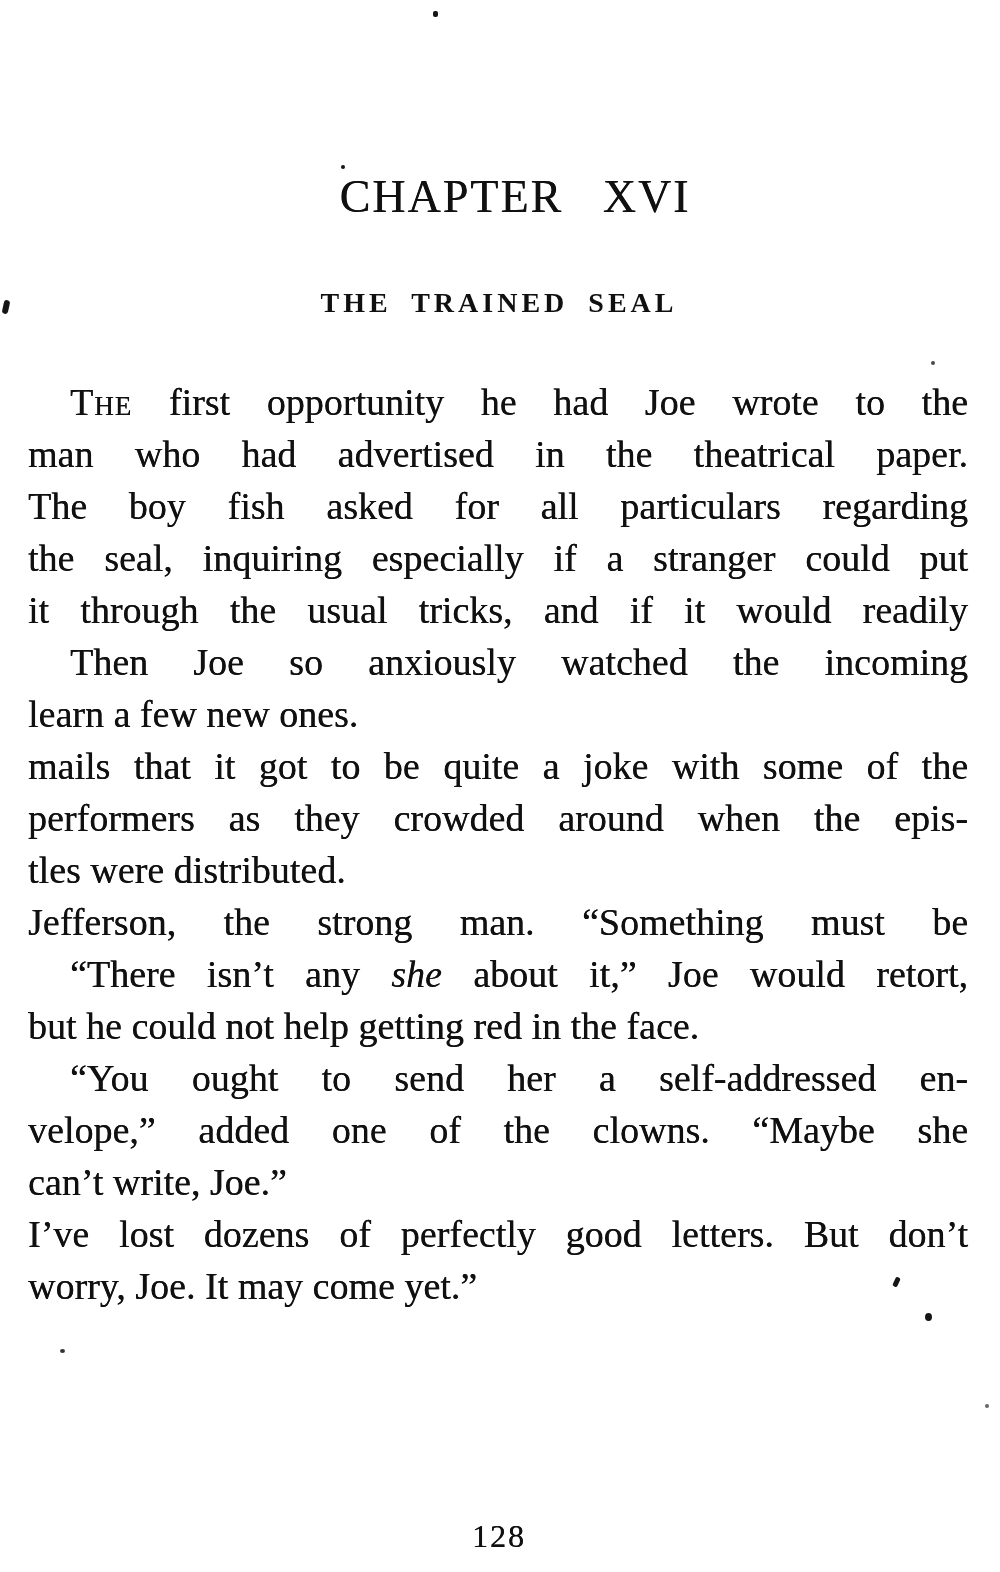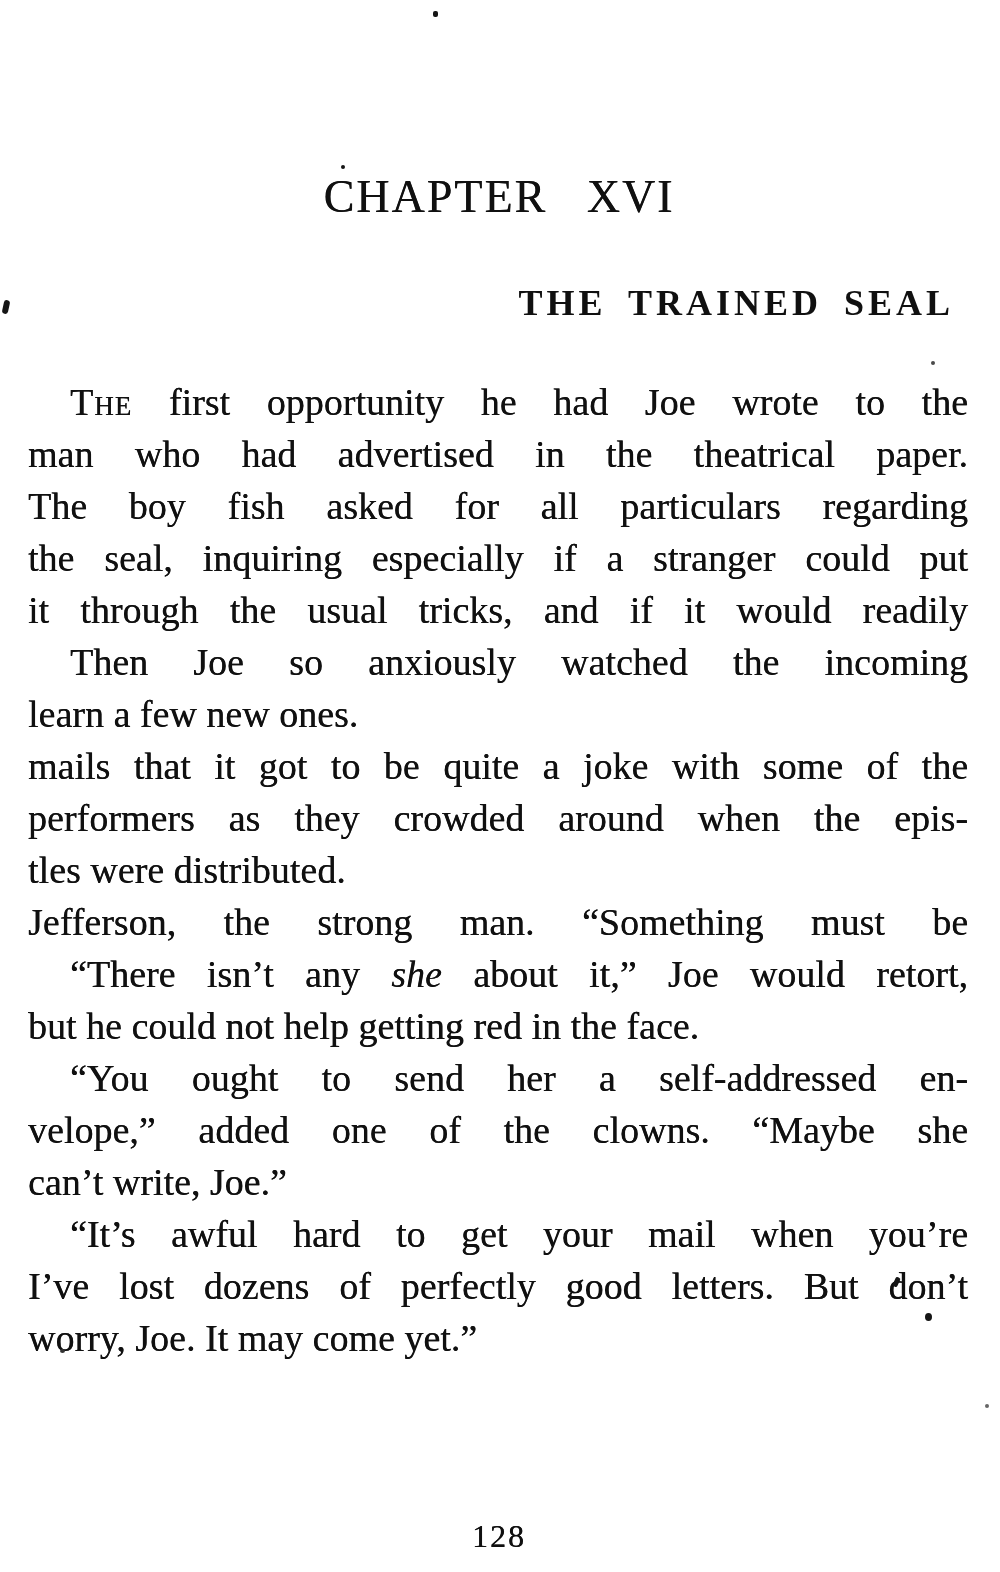--- a/index.html
+++ b/index.html
@@ -6,28 +6,28 @@
   body {
     width: 1000px; height: 1572px;
     background: #ffffff;
     font-family: "Liberation Serif", serif;
     color: #101010;
     position: relative;
     overflow: hidden;
   }
   .page { position: absolute; inset: 0; background: #ffffff; }
   .chapter-heading {
-    position: absolute; top: 174px; left: 28px; width: 942px;
+    position: absolute; top: 174px; left: 44px; width: 942px;
     text-align: center; font-size: 46px; line-height: 46px;
     letter-spacing: 2px; word-spacing: 26px;
     text-shadow: 0.3px 0.3px 0 #1a1a1a;
   }
   .section-heading {
-    position: absolute; top: 288px; left: 12px; width: 942px;
-    text-align: right; font-size: 36px; line-height: 30px;
+    position: absolute; top: 288px; left: 28px; width: 942px;
+    text-align: center; font-size: 28px; line-height: 30px;
     font-weight: bold; letter-spacing: 4px; word-spacing: 9px;
   }
   .body-text {
     position: absolute; top: 376px; left: 28px; width: 940px;
     font-size: 38px;
     text-shadow: 0.3px 0.3px 0 #1a1a1a;
   }
   .line {
     line-height: 52px; height: 52px;
     text-align: justify; text-align-last: justify;
@@ -68,21 +68,20 @@
       <div class="line last"><span>learn a few new ones.</span></div>
       <div class="line"><span>mails that it got to be quite a joke with some of the</span></div>
       <div class="line"><span>performers as they crowded around when the epis-</span></div>
       <div class="line last"><span>tles were distributed.</span></div>
       <div class="line"><span>Jefferson, the strong man.  “Something must be</span></div>
       <div class="line indent"><span>“There isn’t any </span><span class="italic">she</span><span> about it,” Joe would retort,</span></div>
       <div class="line last"><span>but he could not help getting red in the face.</span></div>
       <div class="line indent"><span>“You ought to send her a self-addressed en-</span></div>
       <div class="line"><span>velope,” added one of the clowns.  “Maybe she</span></div>
       <div class="line last"><span>can’t write, Joe.”</span></div>
-      <div class="line indent"><span>“It’s awful hard to get your mail when you’re</span></div>
       <div class="line"><span>I’ve lost dozens of perfectly good letters.  But don’t</span></div>
       <div class="line last"><span>worry, Joe.  It may come yet.”</span></div>
     </div>
   <div class="page-number">128</div>
 
   <div class="artifact a1"></div>
   <div class="artifact a2"></div>
   <div class="artifact a3"></div>
   <div class="artifact a4"></div>
   <div class="artifact a5"></div>

